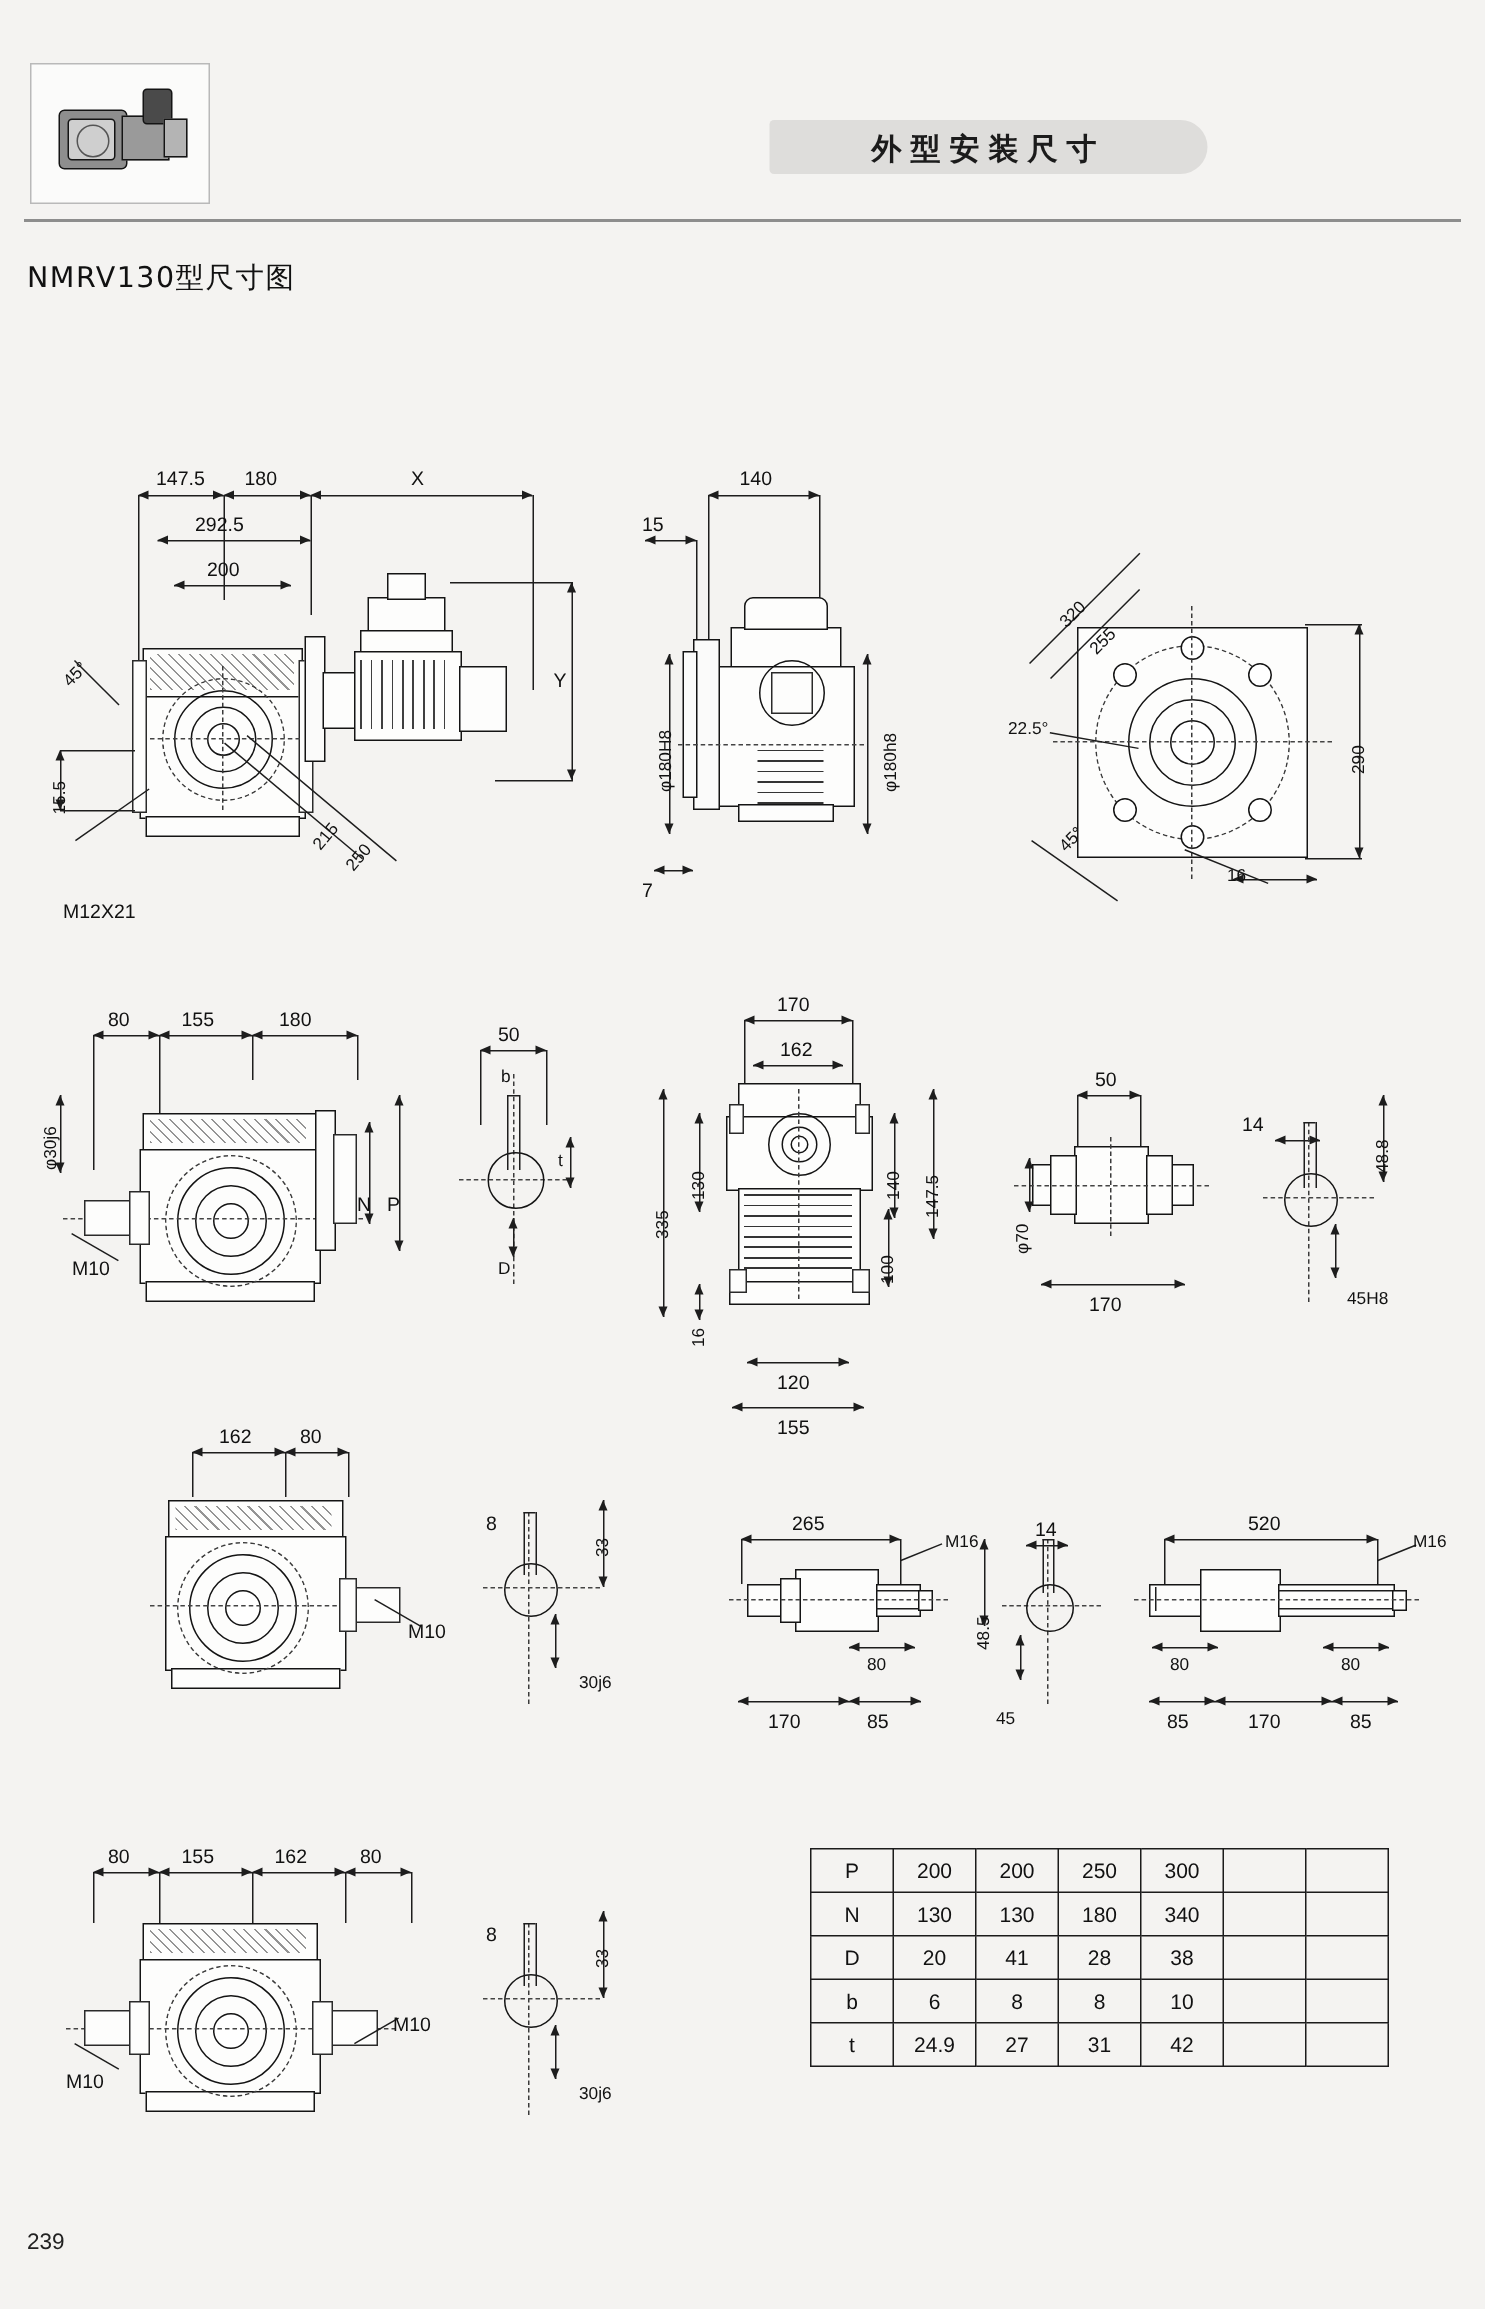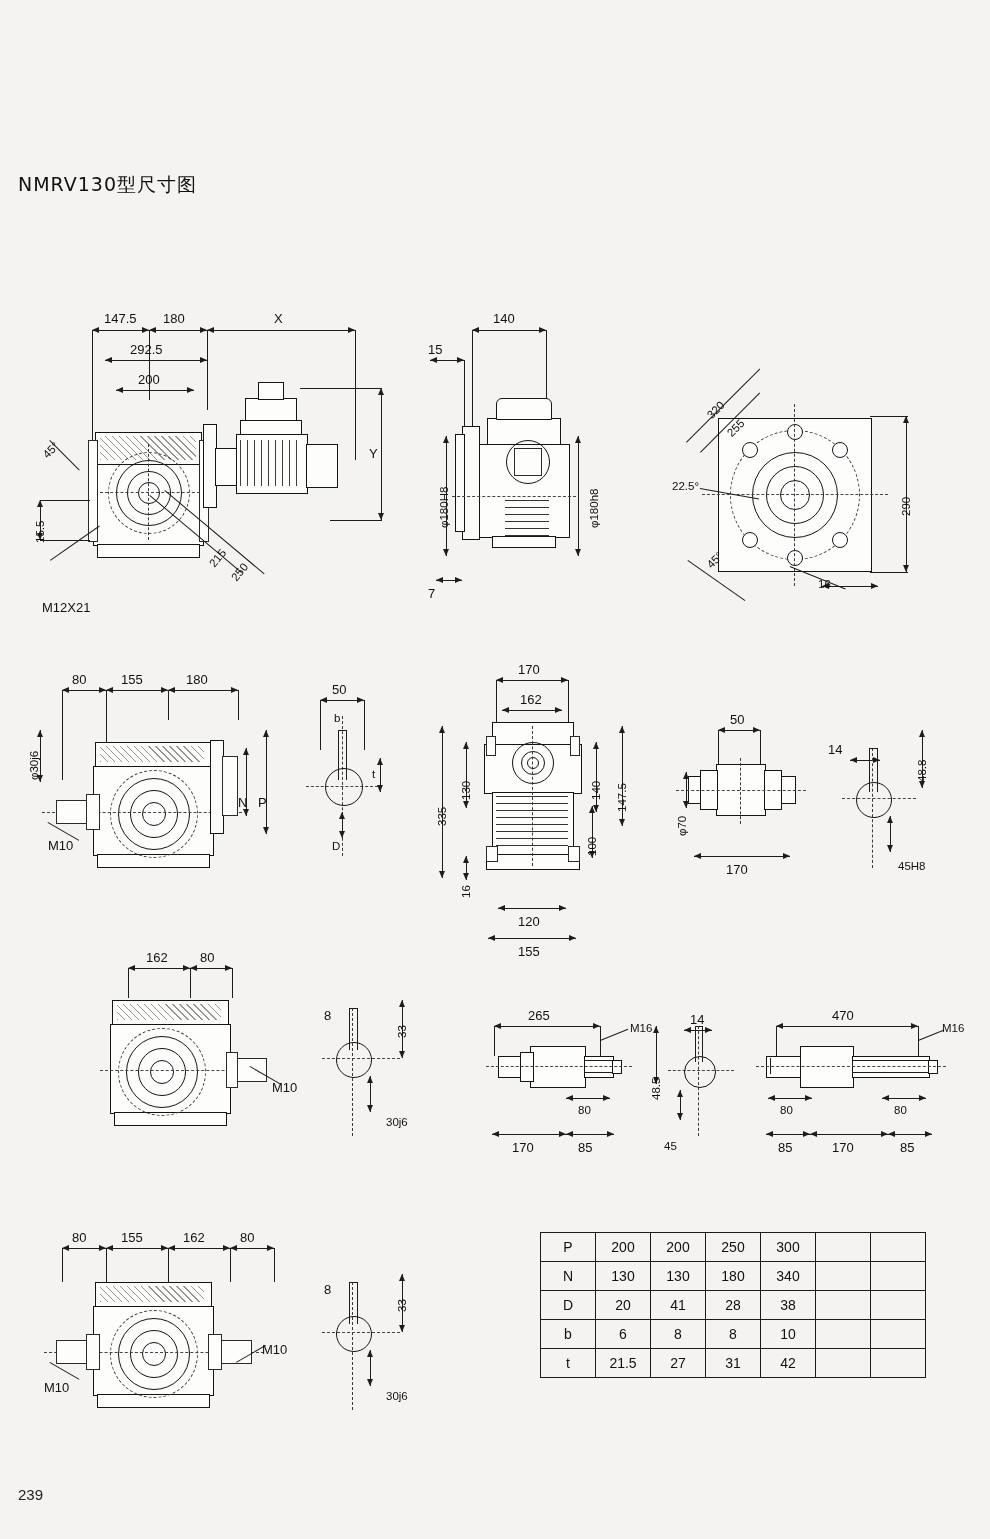--- a/index.html
+++ b/index.html
@@ -57,20 +57,35 @@
   
   table.spec{position:absolute;border-collapse:collapse;font-size:14px;color:#111;}
   table.spec td{border:1px solid #1b1b1b;text-align:center;height:26px;min-width:52px;}
   table.spec td.k{width:34px;font-weight:normal;}
 </style>
 </head>
 <body>
 
 <div class="page">
 
+  <div class="hdr">
+    <div class="logo-box">
+
+      <div class="box" style="left:18px;top:30px;width:44px;height:38px;border-radius:4px;background:#8e8e8e;"></div>
+      <div class="box" style="left:24px;top:36px;width:30px;height:26px;border-radius:3px;background:#cfcfcf;"></div>
+      <div class="box" style="left:60px;top:34px;width:30px;height:28px;background:#9a9a9a;"></div>
+      <div class="box" style="left:74px;top:16px;width:18px;height:22px;border-radius:3px;background:#4a4a4a;"></div>
+      <div class="box" style="left:88px;top:36px;width:14px;height:24px;background:#b4b4b4;"></div>
+      <div class="circ" style="left:30px;top:40px;width:20px;height:20px;border-color:#555;"></div>
+    </div>
+
+    <div class="banner"></div>
+    <div class="banner-txt">外型安装尺寸</div>
+    <div class="hdr-rule"></div>
+  </div>
 
   <div class="title">NMRV130型尺寸图</div>
   <div class="pageno">239</div>
 
   <div>
 
     <div class="dim" style="left:92px;top:330px;width:57px;"></div>
     <div class="lbl" style="left:104px;top:311px;">147.5</div>
     <div class="dim" style="left:149px;top:330px;width:58px;"></div>
     <div class="lbl" style="left:163px;top:311px;">180</div>
@@ -406,21 +421,21 @@
     <div class="dl h1" style="left:695px;top:1026px;width:7px;"></div>
 
     <div class="dimv" style="left:656px;top:1026px;height:58px;"></div>
     <div class="lbl sm rot" style="left:650px;top:1100px;">48.5</div>
     <div class="lbl sm" style="left:664px;top:1140px;">45</div>
     <div class="dimv" style="left:680px;top:1090px;height:30px;"></div>
   </div>
 
   <div>
     <div class="dim" style="left:776px;top:1026px;width:142px;"></div>
-    <div class="lbl" style="left:832px;top:1008px;">470</div>
+    <div class="lbl" style="left:832px;top:1008px;">520</div>
     <div class="ext" style="left:776px;top:1026px;height:30px;"></div>
     <div class="ext" style="left:918px;top:1026px;height:30px;"></div>
 
     <div class="box" style="left:766px;top:1056px;width:34px;height:20px;"></div>
     <div class="box" style="left:800px;top:1046px;width:52px;height:40px;"></div>
     <div class="box" style="left:852px;top:1056px;width:76px;height:20px;"></div>
     <div class="box" style="left:928px;top:1060px;width:8px;height:12px;"></div>
     <div class="cl" style="left:756px;top:1066px;width:190px;"></div>
     <div class="dl h1" style="left:852px;top:1060px;width:76px;"></div>
     <div class="dl h1" style="left:852px;top:1072px;width:76px;"></div>
@@ -525,21 +540,21 @@
         <td class="k">b</td>
         <td>6</td>
         <td>8</td>
         <td>8</td>
         <td>10</td>
         <td></td>
         <td></td>
       </tr>
       <tr>
         <td class="k">t</td>
-        <td>21.5</td>
+        <td>24.9</td>
         <td>27</td>
         <td>31</td>
         <td>42</td>
         <td></td>
         <td></td>
       </tr>
     </tbody>
   </table>
 
 </div>

